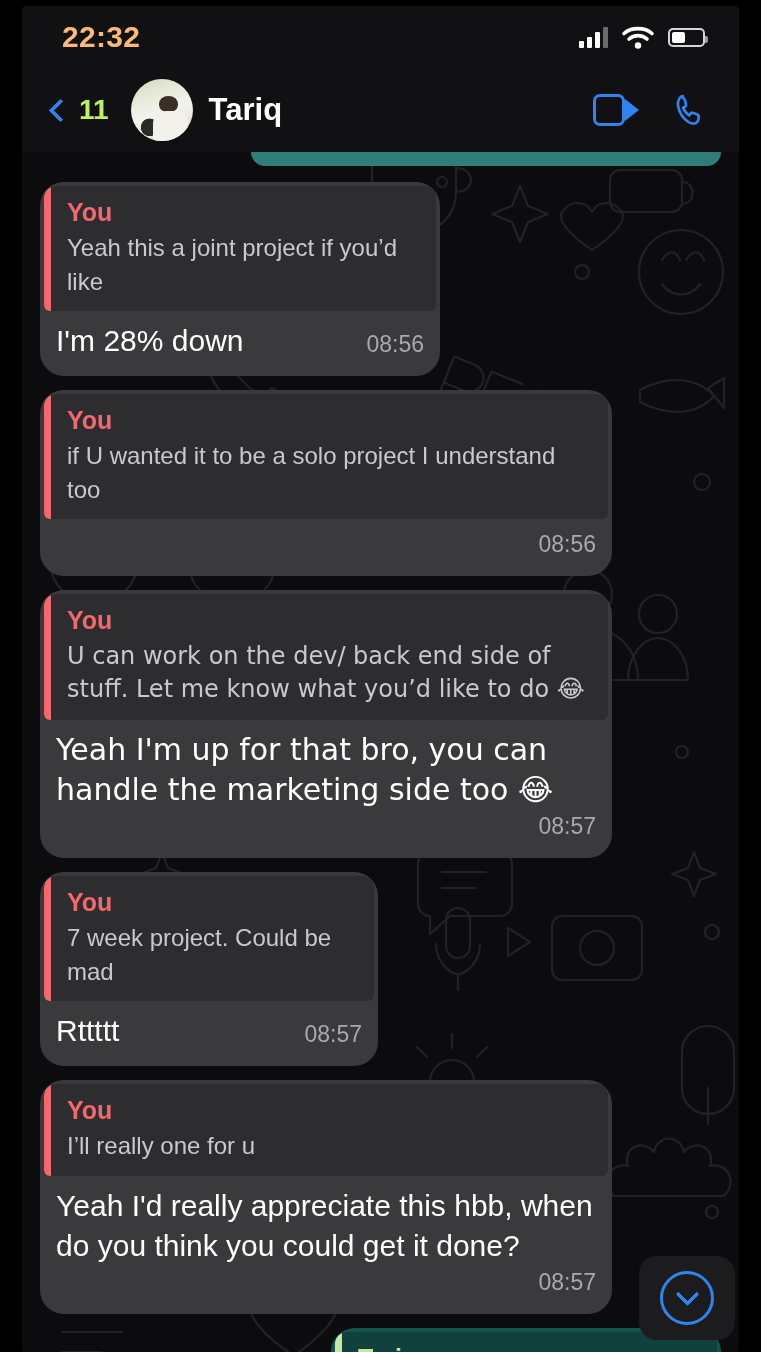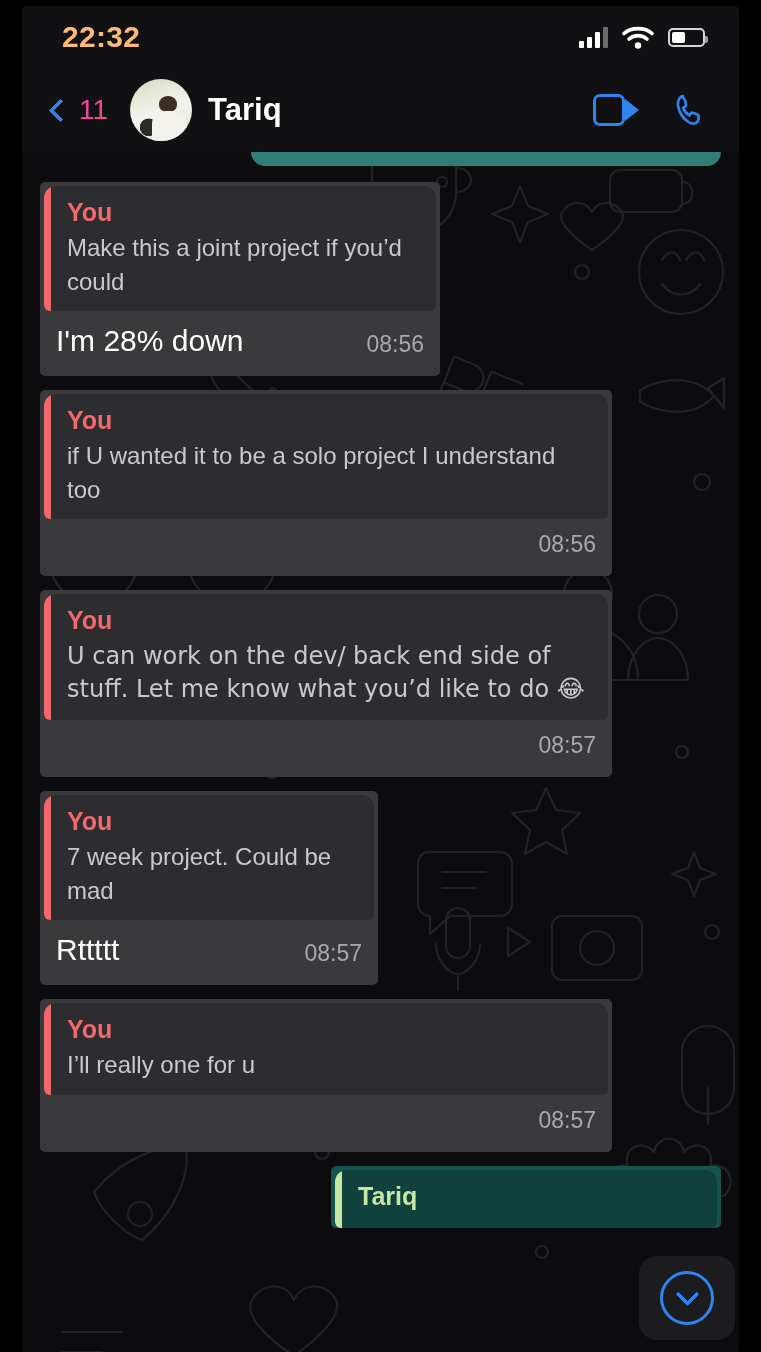--- a/index.html
+++ b/index.html
@@ -39,21 +39,21 @@
   
   .chat-header{
     height:84px; background:#111113; display:flex; align-items:center;
     padding:0 30px 0 30px; gap:0;
   }
   .back{ display:flex; align-items:center; gap:10px; cursor:pointer; }
   .chev-left{
     width:17px; height:17px; border-left:4px solid #2f84ef; border-bottom:4px solid #2f84ef;
     transform:rotate(45deg); border-radius:2px;
   }
-  .unread{ color:#ec4899; font-size:28px; font-weight:400; }
+  .unread{ color:#bef264; font-size:28px; font-weight:700; }
   .avatar{
     width:62px; height:62px; border-radius:50%; margin-left:22px; overflow:hidden;
     background:
       radial-gradient(circle at 30% 78%, #2a2a26 0 13%, transparent 14%),
       linear-gradient(160deg,#cfd6bc 0%,#e7ead9 28%,#f3f3ee 52%,#d9dcc7 100%);
     position:relative; flex:0 0 auto;
   }
   .avatar:before{
     content:""; position:absolute; left:46%; top:28%; width:30%; height:26%;
     background:#3b2f26; border-radius:50% 50% 45% 45%;
@@ -83,21 +83,21 @@
   }
   .doodles{ position:absolute; inset:0; opacity:.5; }
 
   .thread{ position:absolute; inset:0; padding:0 18px; }
 
   .row{ display:flex; margin-bottom:14px; }
   .row.in{ justify-content:flex-start; }
   .row.out{ justify-content:flex-end; }
 
   .bubble{
-    border-radius:5px; overflow:hidden; position:relative;
+    border-radius:24px; overflow:hidden; position:relative;
     max-width:600px; min-width:170px;
   }
   .bubble.in{ background:#3a3a3c; }
   .bubble.out{ background:#15534c; }
 
   .quote{
     display:flex; border-radius:12px 12px 6px 6px; overflow:hidden;
     margin:4px 4px 0 4px;
   }
   .bubble.in .quote{ background:#2d2d2f; }
@@ -281,21 +281,21 @@
     <div class="thread">
 
       <div class="sliver"></div>
 
       <div class="row in">
         <div class="bubble in" style="width:400px">
           <div class="quote">
             <div class="qbar"></div>
             <div class="qbody">
               <div class="qname">You</div>
-              <div class="qtext">Make this a joint project if you’d could</div>
+              <div class="qtext">Yeah this a joint project if you’d like</div>
             </div>
           </div>
           <div class="msg">
             <span class="txt">I'm 28% down</span>
             <span class="meta">
               <span>08:56</span>
             </span>
           </div>
         </div>
       </div>
@@ -320,20 +320,21 @@
       <div class="row in">
         <div class="bubble in" style="width:572px">
           <div class="quote">
             <div class="qbar"></div>
             <div class="qbody">
               <div class="qname">You</div>
               <div class="qtext emoji">U can work on the dev/ back end side of stuff. Let me know what you’d like to do 😂</div>
             </div>
           </div>
           <div class="msg">
+            <span class="txt emoji">Yeah I'm up for that bro, you can handle the marketing side too 😂</span>
             <span class="meta">
               <span>08:57</span>
             </span>
           </div>
         </div>
       </div>
 
       <div class="row in">
         <div class="bubble in" style="width:338px">
           <div class="quote">
@@ -355,20 +356,21 @@
       <div class="row in">
         <div class="bubble in" style="width:572px">
           <div class="quote">
             <div class="qbar"></div>
             <div class="qbody">
               <div class="qname">You</div>
               <div class="qtext">I’ll really one for u</div>
             </div>
           </div>
           <div class="msg">
+            <span class="txt">Yeah I'd really appreciate this hbb, when do you think you could get it done?</span>
             <span class="meta">
               <span>08:57</span>
             </span>
           </div>
         </div>
       </div>
 
       <div class="row out">
         <div class="bubble out" style="width:390px">
           <div class="quote">

